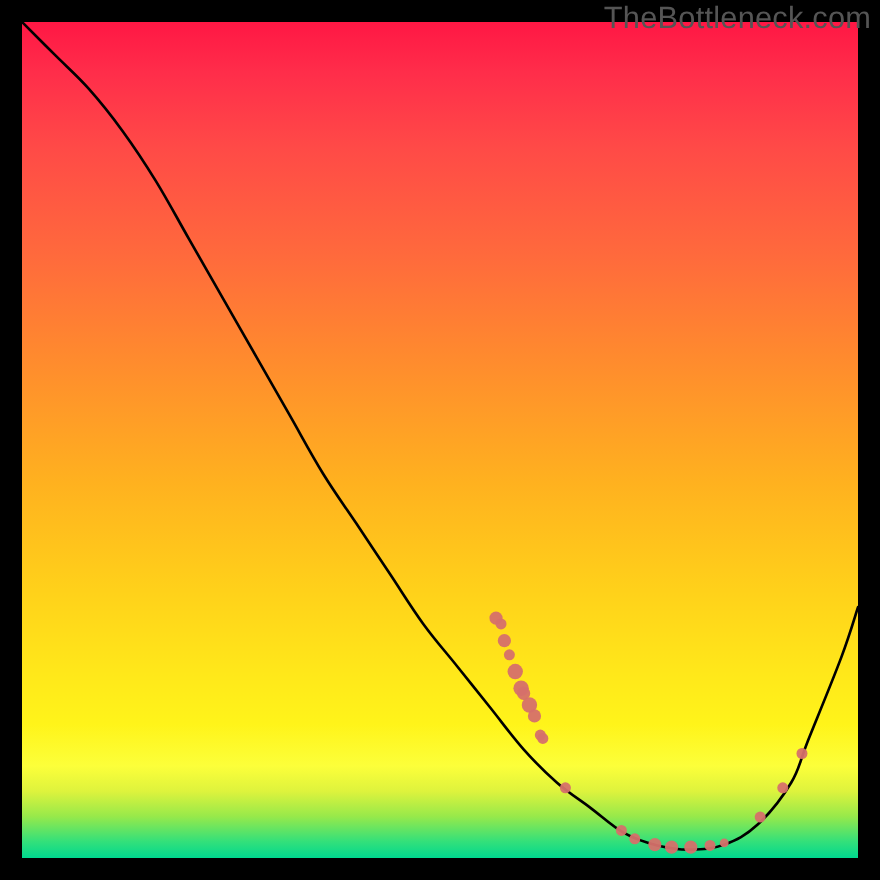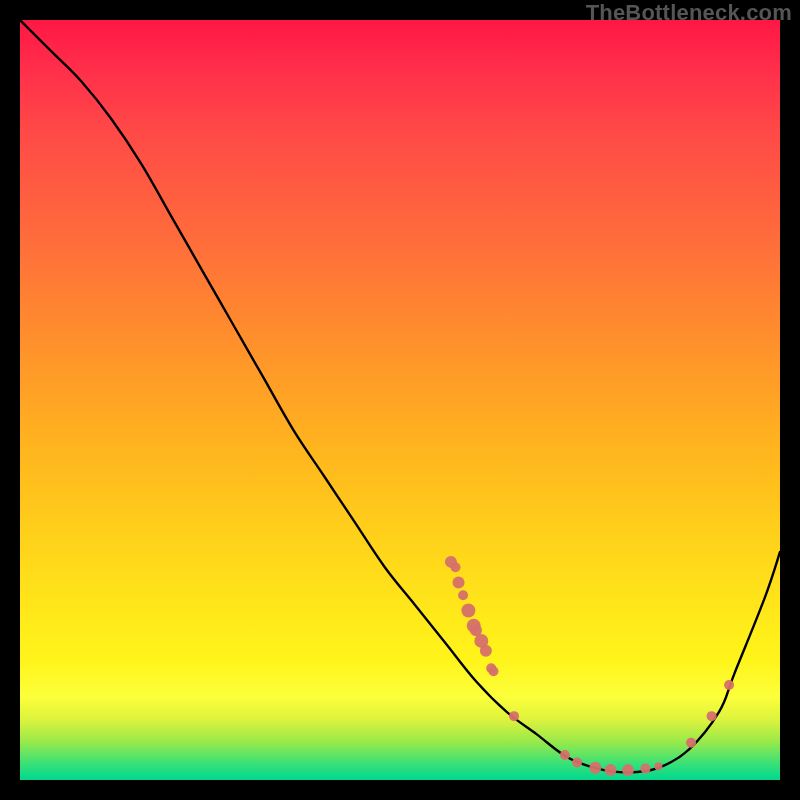--- a/index.html
+++ b/index.html
@@ -52,22 +52,22 @@
     position: absolute;
     inset: 0;
     width: 760px;
     height: 760px;
   }
   .watermark {
     position: absolute;
     top: 0px;
     right: 8px;
     color: #555;
-    font-size: 22px;
-    font-weight: 700;
+    font-size: 28px;
+    font-weight: 400;
     letter-spacing: 0.2px;
     user-select: none;
   }
 </style>
 </head>
 <body>
 
 <div class="frame"></div>
 
 <div class="plot-area">

